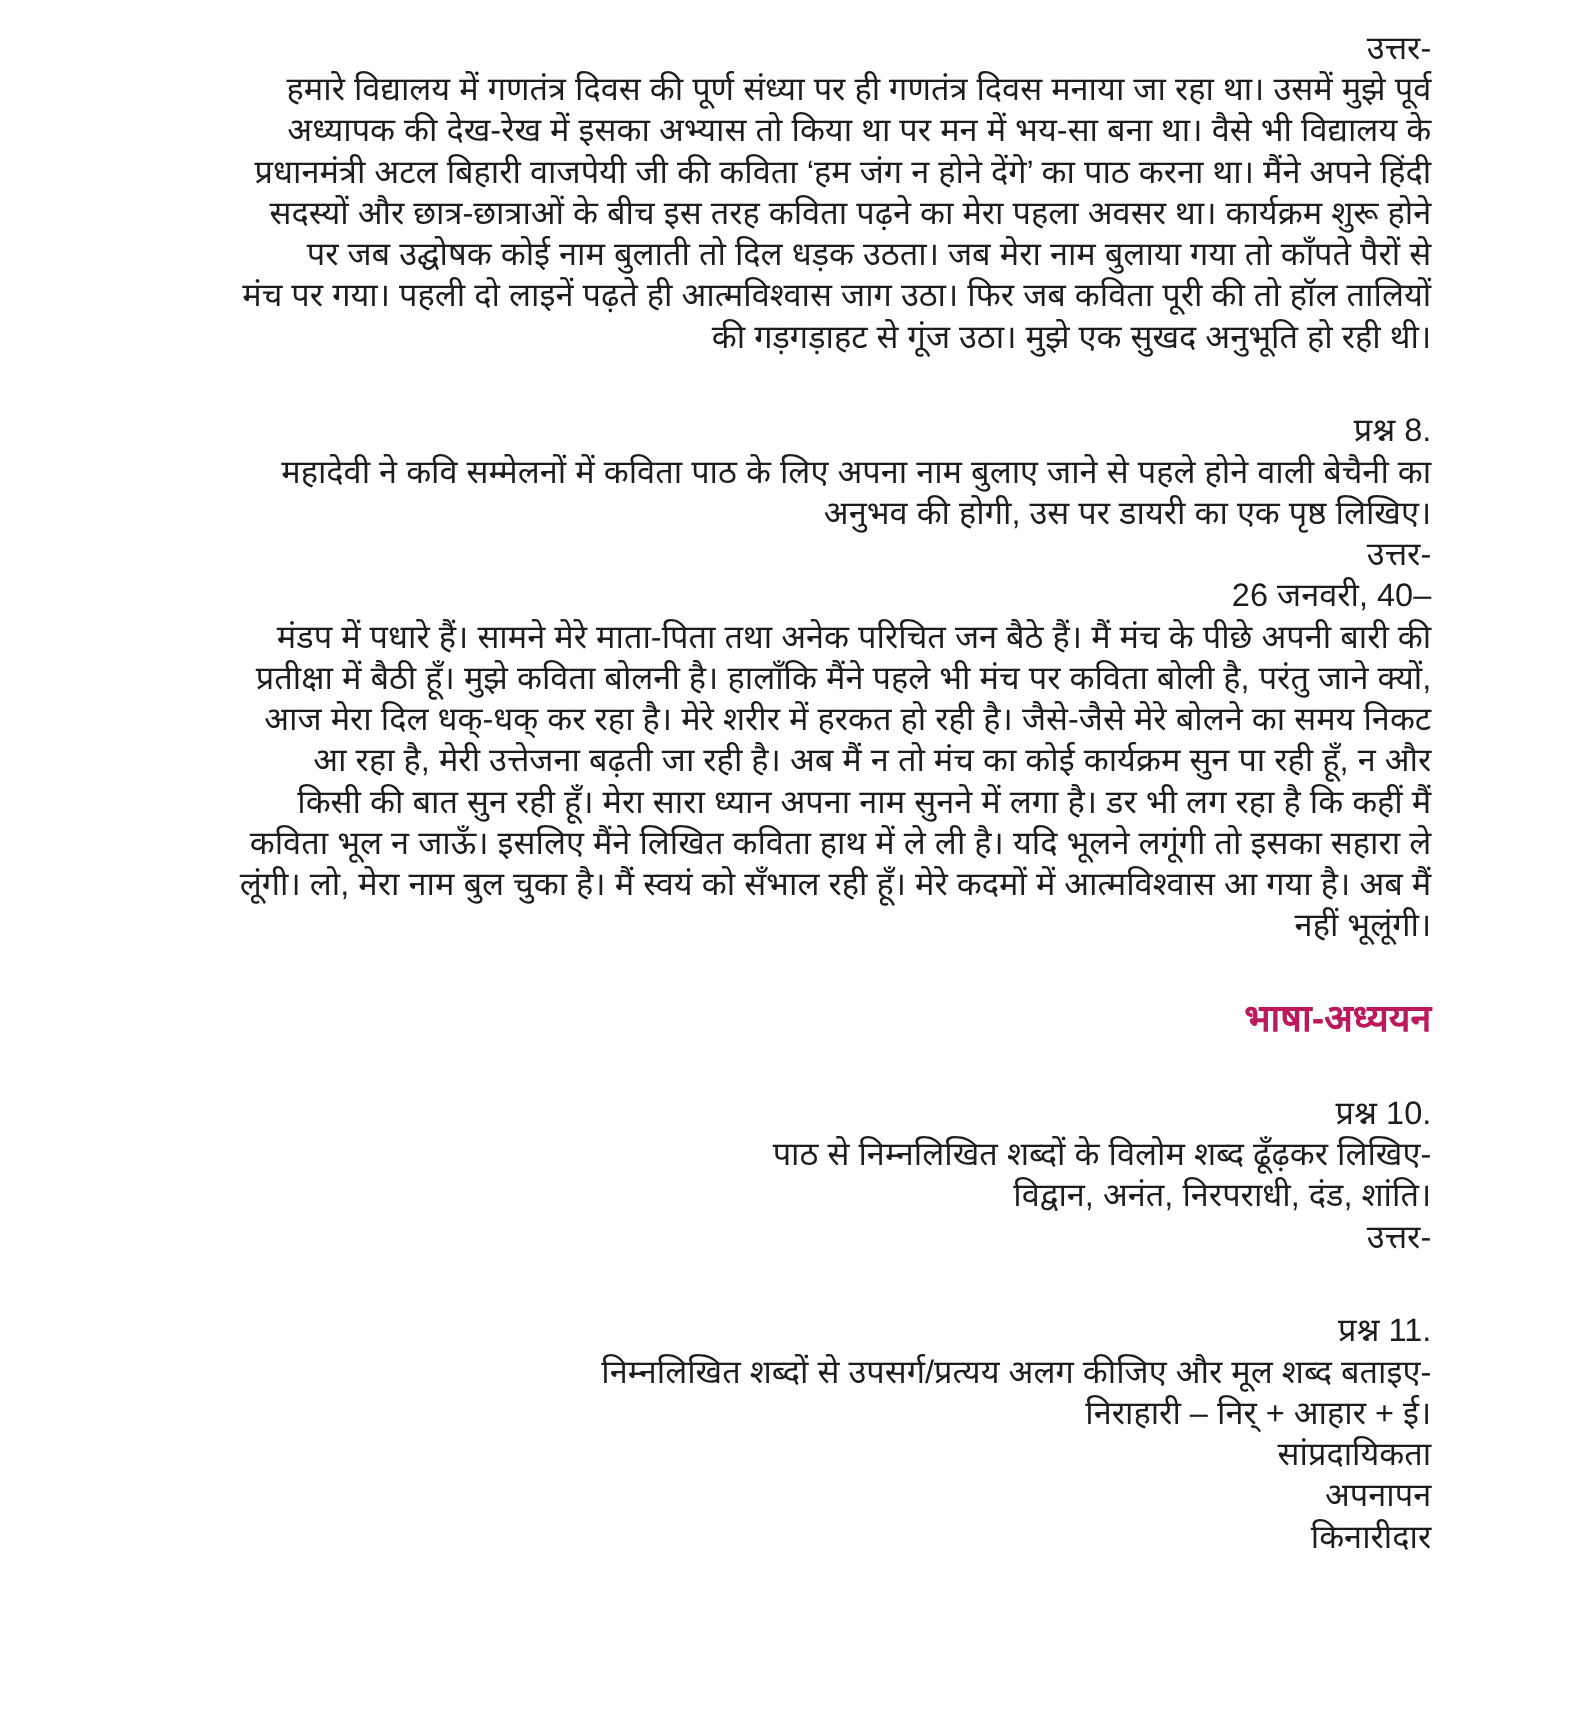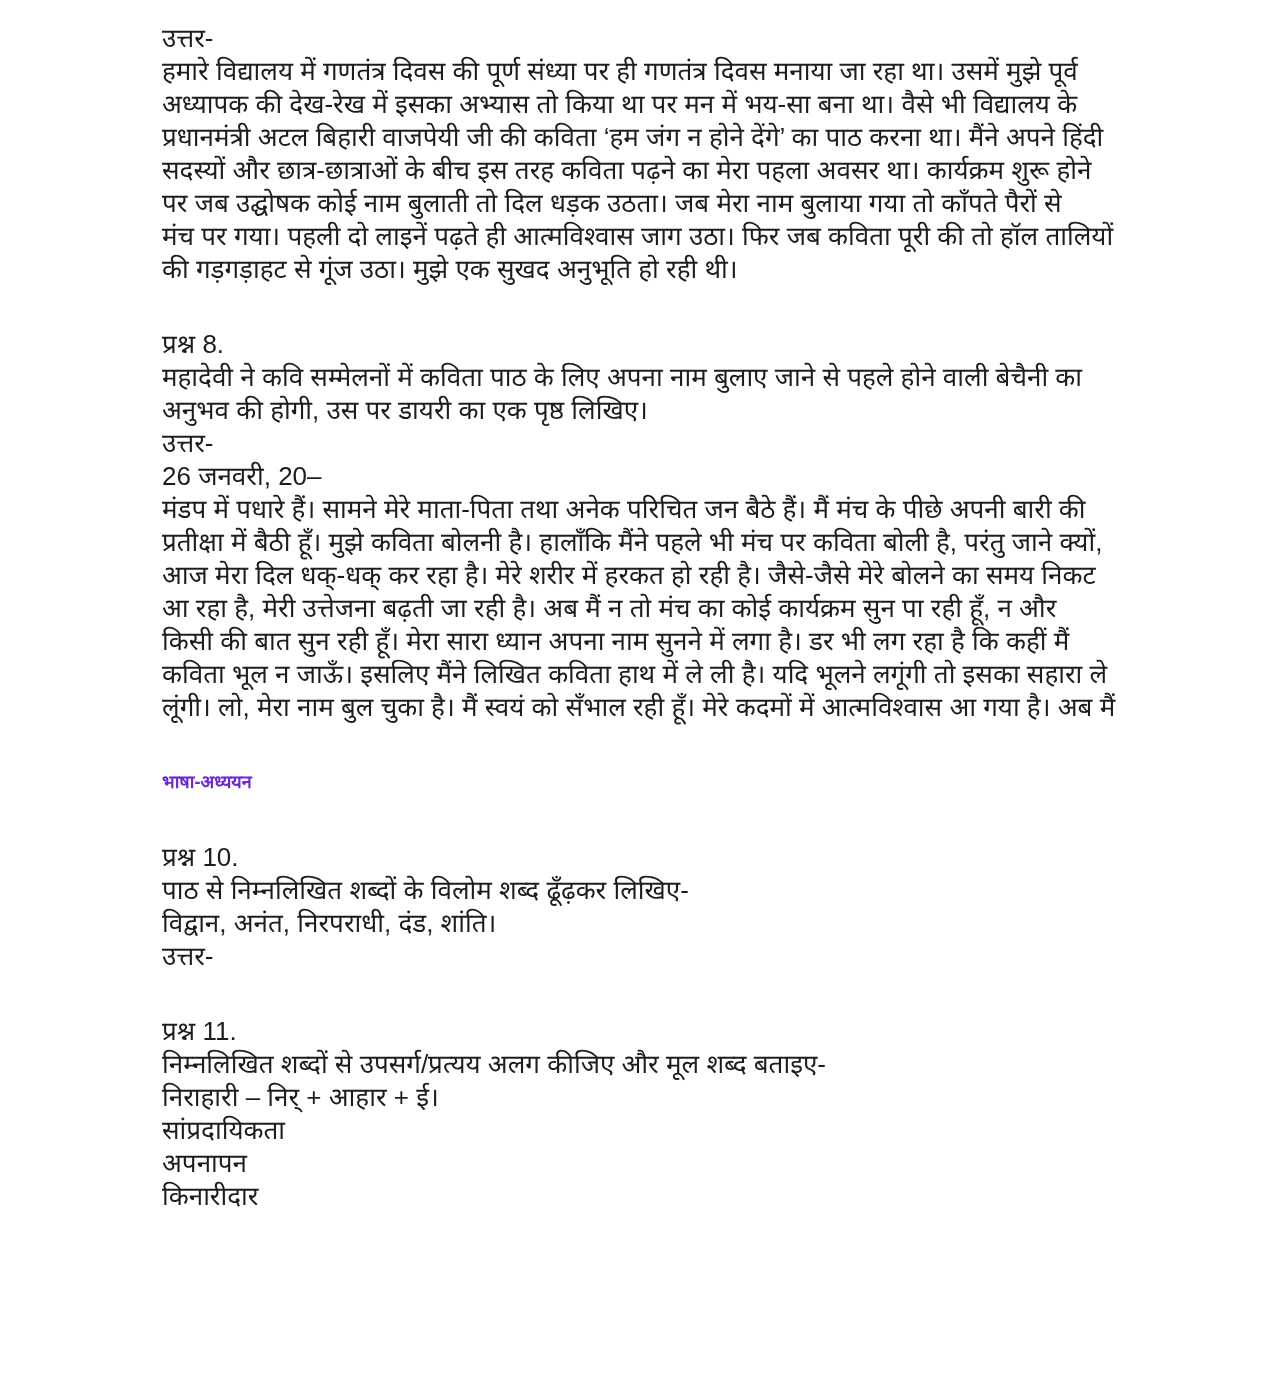--- a/index.html
+++ b/index.html
@@ -19,25 +19,26 @@
   .block {
     margin: 0 0 42px 0;
   }
   .block:last-child { margin-bottom: 0; }
   .line {
     font-size: 26px;
     line-height: 33px;
     white-space: nowrap;
     font-weight: 400;
     color: #1d1d1d;
+    text-align: right;
   }
   .block.heading .line {
     font-weight: 700;
-    font-size: 18px;
-    color: #6d28d9;
+    font-size: 30px;
+    color: #be185d;
   }
 </style>
 </head>
 <body>
 
 <main class="page">
   <section id="doc-body">
       <div class="block">
         <div class="line">उत्तर-</div>
         <div class="line">हमारे विद्यालय में गणतंत्र दिवस की पूर्ण संध्या पर ही गणतंत्र दिवस मनाया जा रहा था। उसमें मुझे पूर्व</div>
@@ -46,28 +47,29 @@
         <div class="line">सदस्यों और छात्र-छात्राओं के बीच इस तरह कविता पढ़ने का मेरा पहला अवसर था। कार्यक्रम शुरू होने</div>
         <div class="line">पर जब उद्घोषक कोई नाम बुलाती तो दिल धड़क उठता। जब मेरा नाम बुलाया गया तो काँपते पैरों से</div>
         <div class="line">मंच पर गया। पहली दो लाइनें पढ़ते ही आत्मविश्वास जाग उठा। फिर जब कविता पूरी की तो हॉल तालियों</div>
         <div class="line">की गड़गड़ाहट से गूंज उठा। मुझे एक सुखद अनुभूति हो रही थी।</div>
       </div>
       <div class="block">
         <div class="line">प्रश्न 8.</div>
         <div class="line">महादेवी ने कवि सम्मेलनों में कविता पाठ के लिए अपना नाम बुलाए जाने से पहले होने वाली बेचैनी का</div>
         <div class="line">अनुभव की होगी, उस पर डायरी का एक पृष्ठ लिखिए।</div>
         <div class="line">उत्तर-</div>
-        <div class="line">26 जनवरी, 20–</div>
+        <div class="line">26 जनवरी, 40–</div>
         <div class="line">मंडप में पधारे हैं। सामने मेरे माता-पिता तथा अनेक परिचित जन बैठे हैं। मैं मंच के पीछे अपनी बारी की</div>
         <div class="line">प्रतीक्षा में बैठी हूँ। मुझे कविता बोलनी है। हालाँकि मैंने पहले भी मंच पर कविता बोली है, परंतु जाने क्यों,</div>
         <div class="line">आज मेरा दिल धक्-धक् कर रहा है। मेरे शरीर में हरकत हो रही है। जैसे-जैसे मेरे बोलने का समय निकट</div>
         <div class="line">आ रहा है, मेरी उत्तेजना बढ़ती जा रही है। अब मैं न तो मंच का कोई कार्यक्रम सुन पा रही हूँ, न और</div>
         <div class="line">किसी की बात सुन रही हूँ। मेरा सारा ध्यान अपना नाम सुनने में लगा है। डर भी लग रहा है कि कहीं मैं</div>
         <div class="line">कविता भूल न जाऊँ। इसलिए मैंने लिखित कविता हाथ में ले ली है। यदि भूलने लगूंगी तो इसका सहारा ले</div>
         <div class="line">लूंगी। लो, मेरा नाम बुल चुका है। मैं स्वयं को सँभाल रही हूँ। मेरे कदमों में आत्मविश्वास आ गया है। अब मैं</div>
+        <div class="line">नहीं भूलूंगी।</div>
       </div>
       <div class="block heading">
         <div class="line">भाषा-अध्ययन</div>
       </div>
       <div class="block">
         <div class="line">प्रश्न 10.</div>
         <div class="line">पाठ से निम्नलिखित शब्दों के विलोम शब्द ढूँढ़कर लिखिए-</div>
         <div class="line">विद्वान, अनंत, निरपराधी, दंड, शांति।</div>
         <div class="line">उत्तर-</div>
       </div>

